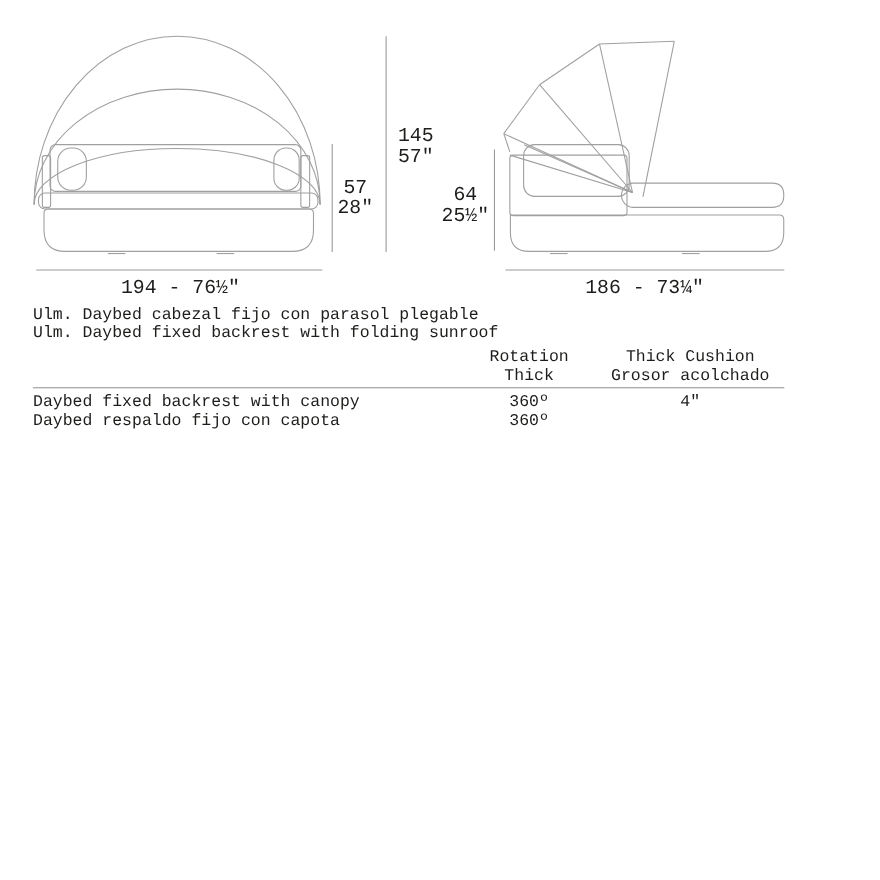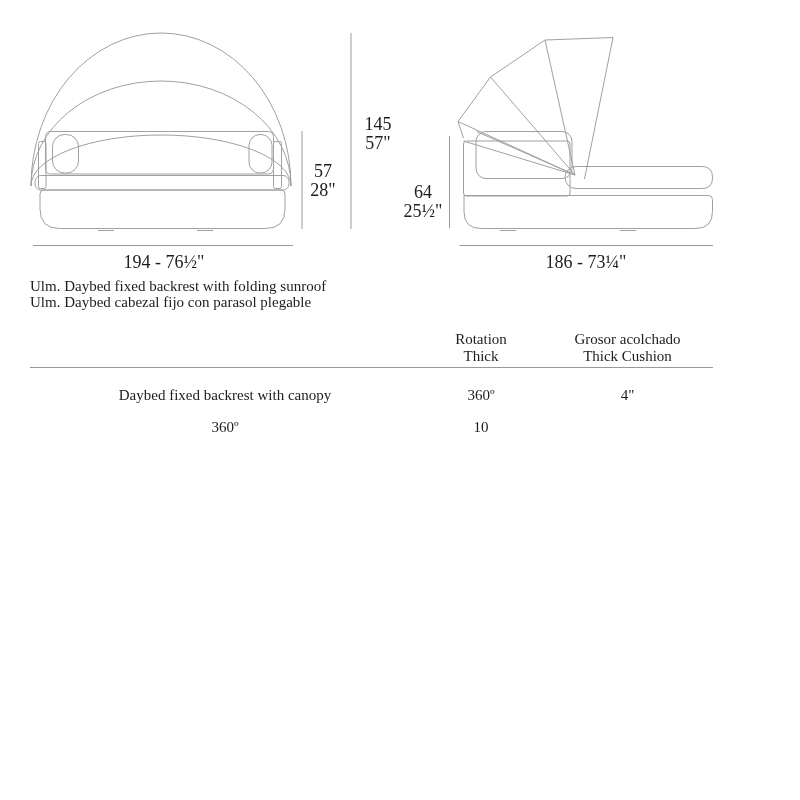--- a/index.html
+++ b/index.html
@@ -1,20 +1,20 @@
 <!DOCTYPE html>
 <html><head>
 <meta charset="utf-8">
 <style>
   html,body{margin:0;padding:0;background:#fff;}
   .canvas{
     position:relative;
     width:721px;height:800px;
     background:#ffffff;
-    font-family:Liberation Serif, serif;
+    font-family:Liberation Mono, monospace;
     color:#1d1d1b;
     overflow:hidden;
   }
   svg.art{position:absolute;left:0;top:0;pointer-events:none;}
   .lineart{stroke:#a0a0a0;stroke-width:1;fill:none;}
   .dimline{stroke:#9b9b9b;stroke-width:1;fill:none;}
 
   .dim{
     position:absolute;
     transform:translateX(-50%);
@@ -40,23 +40,22 @@
   }
 
   .spec-table{
     position:absolute;left:30px;top:316px;width:683px;
     font-size:15px;color:#1d1d1b;
   }
   .trow{
     display:grid;
     grid-template-columns:390px 122px 171px;
     line-height:17px;
-    margin-top:15px;
   }
-  .trow .c-label{text-align:center;white-space:nowrap;}
+  .trow .c-label{text-align:left;white-space:nowrap;}
   .trow .c-mid,.trow .c-right{text-align:center;white-space:nowrap;}
   .thead{margin-bottom:2px;}
   .rule{border-top:1px solid #999;height:0;}
   .tbody{padding-top:4px;}
 </style>
 </head>
 <body>
 
 <div class="canvas">
 
@@ -125,58 +124,58 @@
     <div>57"</div>
   </div>
 
   <div class="dim" style="left:323px;top:162px;">
     <div>57</div>
     <div>28"</div>
   </div>
 
   <div class="dim-w" style="left:164px;top:253px;">194 - 76½"</div>
 
-  <div class="dim" style="left:423px;top:183px;">
+  <div class="dim" style="left:423px;top:169px;">
     <div>64</div>
     <div>25½"</div>
   </div>
 
   <div class="dim" style="left:751px;top:200px;">
     <div>40</div>
     <div>15¾"</div>
   </div>
 
   <div class="dim-w" style="left:586px;top:253px;">186 - 73¼"</div>
 
   <div class="title-block">
+    <div>Ulm. Daybed cabezal fijo con parasol plegable</div>
     <div>Ulm. Daybed fixed backrest with folding sunroof</div>
-    <div>Ulm. Daybed cabezal fijo con parasol plegable</div>
   </div>
 
   <div class="spec-table">
     <div class="thead">
       <div class="trow">
         <div class="c-label"></div>
         <div class="c-mid">
           <div>Rotation</div>
           <div>Thick</div>
         </div>
         <div class="c-right">
+          <div>Thick Cushion</div>
           <div>Grosor acolchado</div>
-          <div>Thick Cushion</div>
         </div>
       </div>
     </div>
     <div class="rule"></div>
     <div class="tbody">
       <div class="trow">
         <div class="c-label">Daybed fixed backrest with canopy</div>
         <div class="c-mid">360º</div>
         <div class="c-right">4"</div>
       </div>
       <div class="trow">
+        <div class="c-label">Daybed respaldo fijo con capota</div>
         <div class="c-mid">360º</div>
-        <div class="c-right">10</div>
       </div>
     </div>
   </div>
 
 </div>
 
 </body></html>

